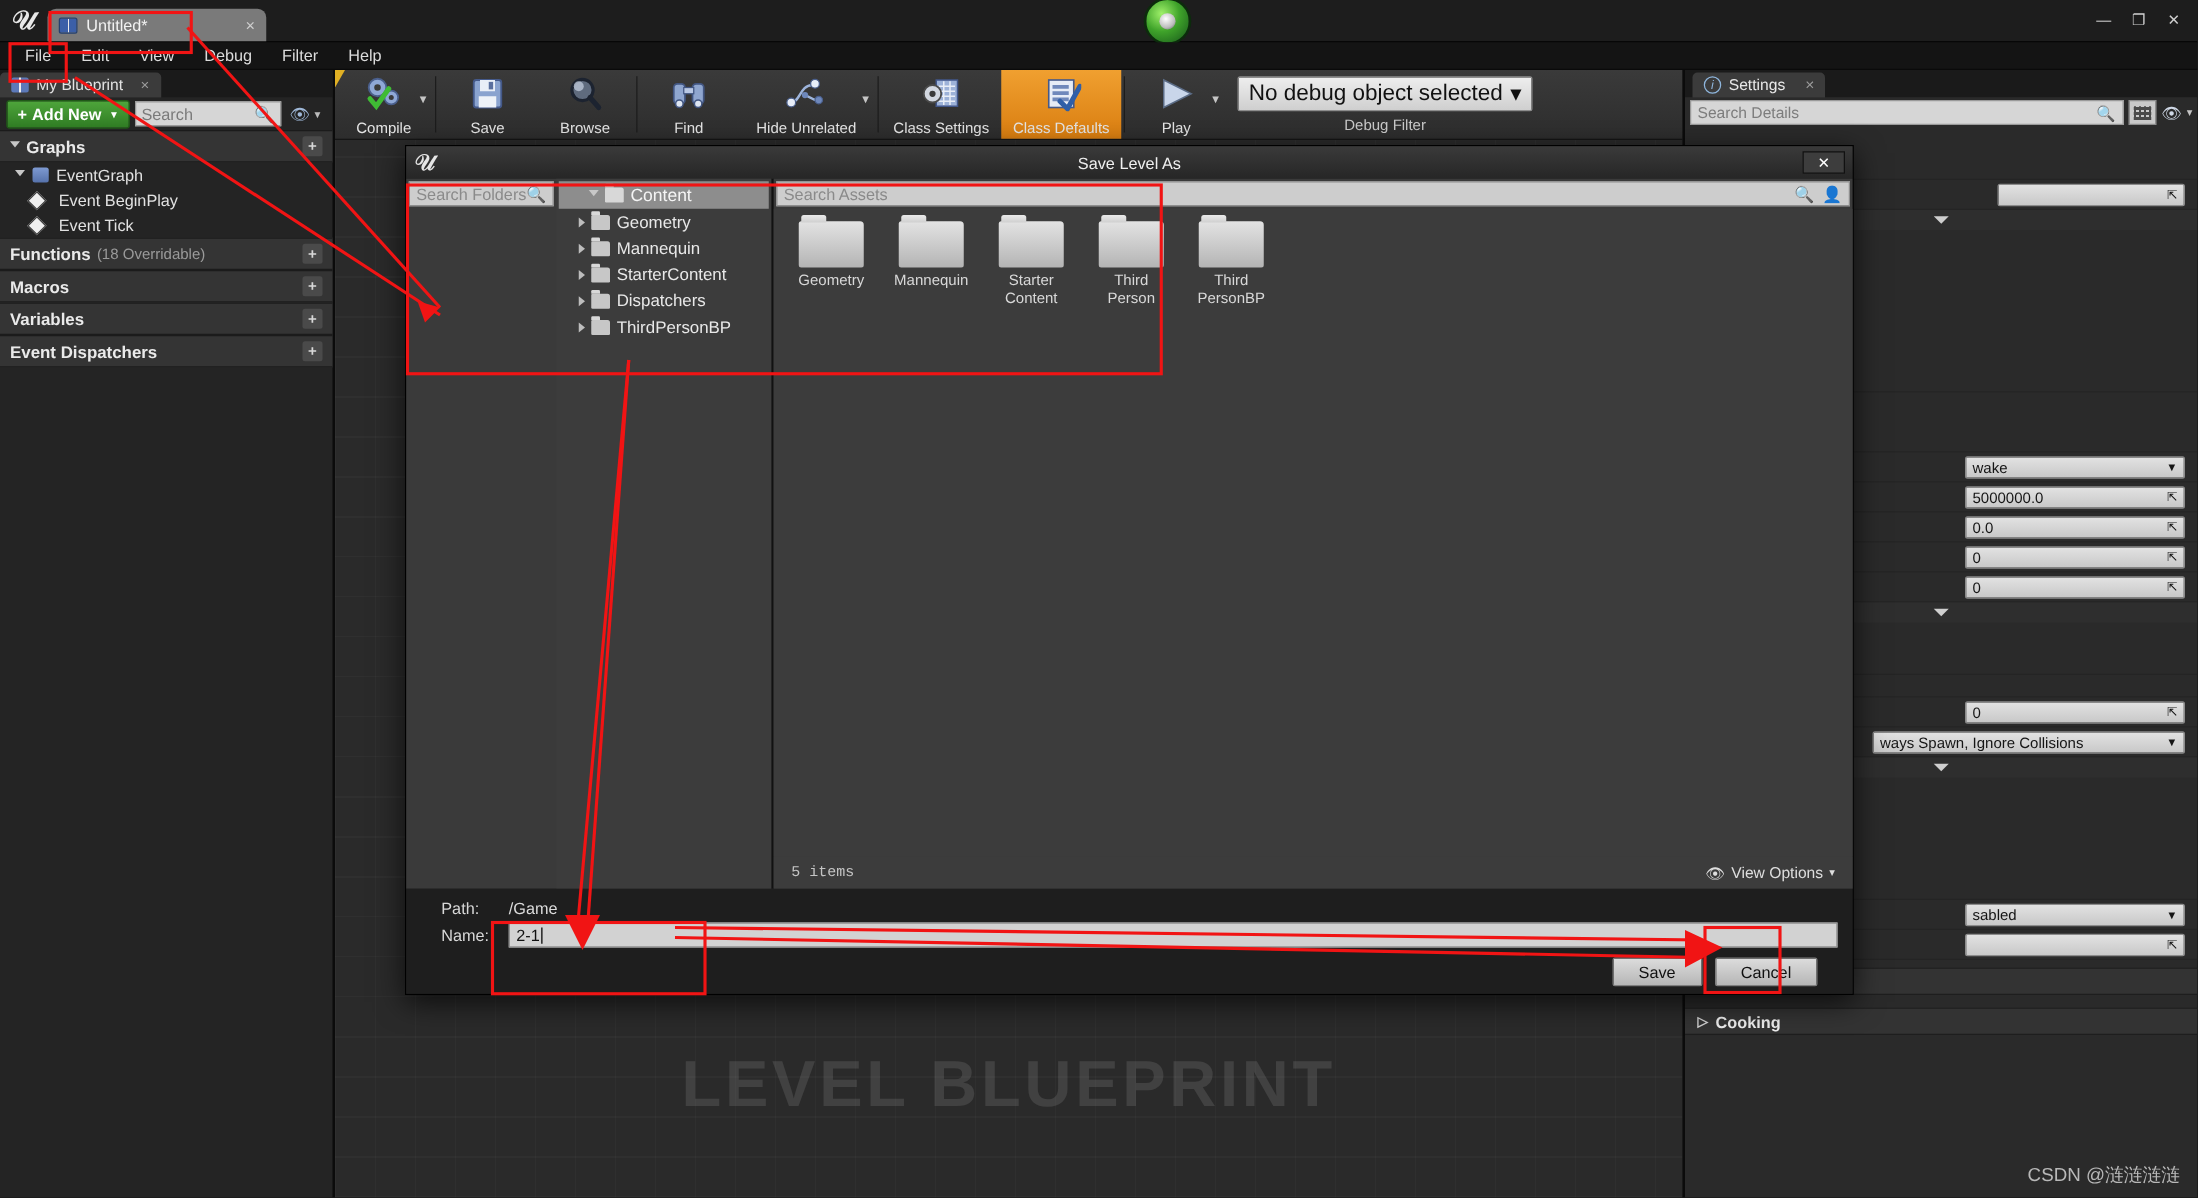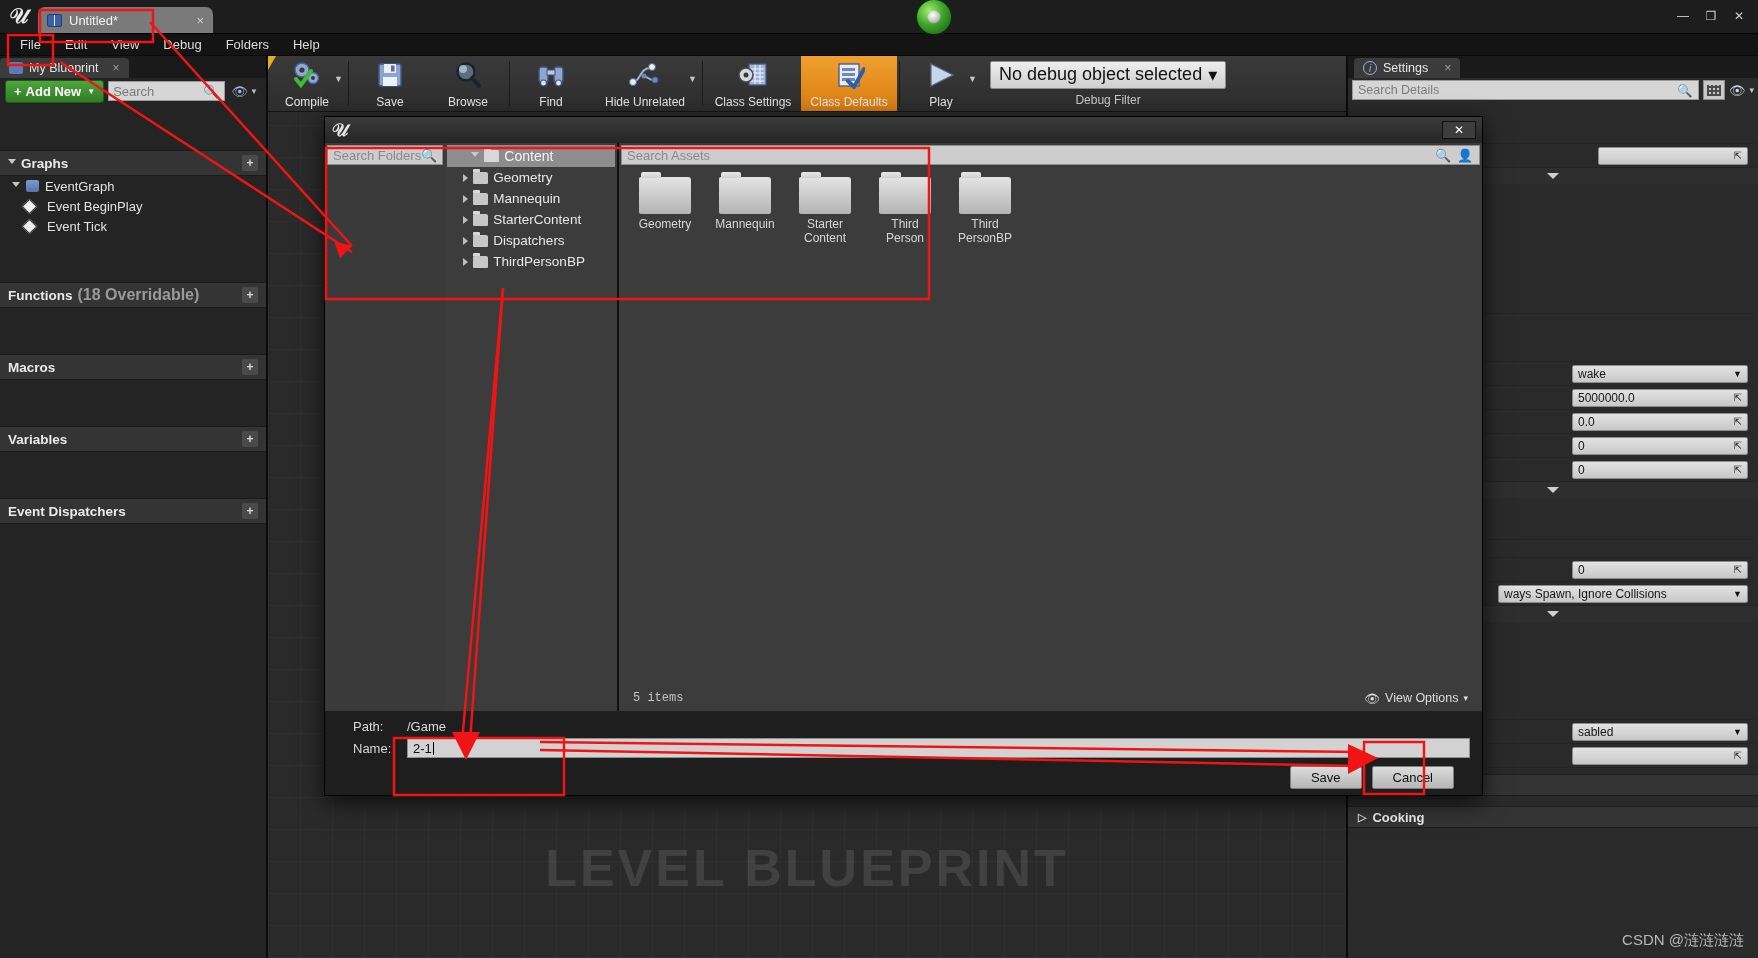--- a/index.html
+++ b/index.html
@@ -89,23 +89,23 @@
     flex: 1; height: 20px; background: #d6d6d6; border: 1px solid #9a9a9a;
     display: flex; align-items: center; padding: 0 4px; color: #7a7a7a; font-size: 13px;
   }
   .searchbox .mag { margin-left: auto; color: #2a2a2a; font-size: 13px; }
   .eye-btn { display:flex; align-items:center; gap:2px; color:#9fb8d8; padding: 0 3px; }
   .eye-btn .caret { color:#bbb; font-size: 8px; }
 
   .bp-section {
     height: 26px; background: #343434; border-top: 1px solid #1b1b1b; border-bottom: 1px solid #1b1b1b;
     display:flex; align-items:center; padding-left: 8px; gap: 5px;
-    font-size: 13.5px; font-weight: bold; color: #eaeaea; margin-top: 46px;
-  }
-  .bp-section .sub { font-weight: bold; color: #9a9a9a; font-size: 16px; }
+    font-size: 13.5px; font-weight: bold; color: #eaeaea;
+  }
+  .bp-section .sub { font-weight: normal; color: #9a9a9a; font-size: 12px; }
   .bp-section .plus {
     margin-left: auto; margin-right: 8px; width: 16px; height: 16px; background:#4a4a4a;
     border-radius: 2px; color:#d8d8d8; font-size: 12px; display:flex; align-items:center; justify-content:center;
   }
   .tri { width:0;height:0;border-left:5px solid #c8c8c8;border-top:4px solid transparent;border-bottom:4px solid transparent; }
   .tri.down { border-left:4px solid transparent;border-right:4px solid transparent;border-top:5px solid #c8c8c8; }
   .bp-row { height: 20px; display:flex; align-items:center; gap:6px; padding-left: 12px; font-size: 13px; color:#e2e2e2; }
   .bp-row .graphico { width:13px; height:12px; background:
       linear-gradient(#7e9ad2,#5672ab); border-radius:2px; }
   .diamond {
@@ -285,21 +285,21 @@
       <div class="win-btn">❐</div>
       <div class="win-btn close">✕</div>
     </div>
   </div>
 
   <div class="menubar">
     <div>File</div>
     <div>Edit</div>
     <div>View</div>
     <div>Debug</div>
-    <div>Folders</div>
+    <div>Filter</div>
     <div>Help</div>
   </div>
 
   <div class="leftpanel">
     <div class="panel-tabstrip">
       <div class="panel-tab">
         <span class="bookico"></span>
         <span>My Blueprint</span>
         <span class="x">×</span>
       </div>
@@ -627,20 +627,21 @@
       <div class="hdr-row" style="margin-top:10px;">
         <span style="font-size:11px;color:#cfcfcf">▷</span>
         <span>Cooking</span>
       </div>
     </div>
   </div>
 
   <div class="modal">
     <div class="modal-title">
       <div class="ue">𝒰</div>
+      <div class="t">Save Level As</div>
       <div class="x">✕</div>
     </div>
 
     <div class="modal-body">
       <div class="folder-col">
         <div class="mod-search">
           <span>Search Folders</span>
           <span class="mag">🔍</span>
         </div>
         <div class="tree">

